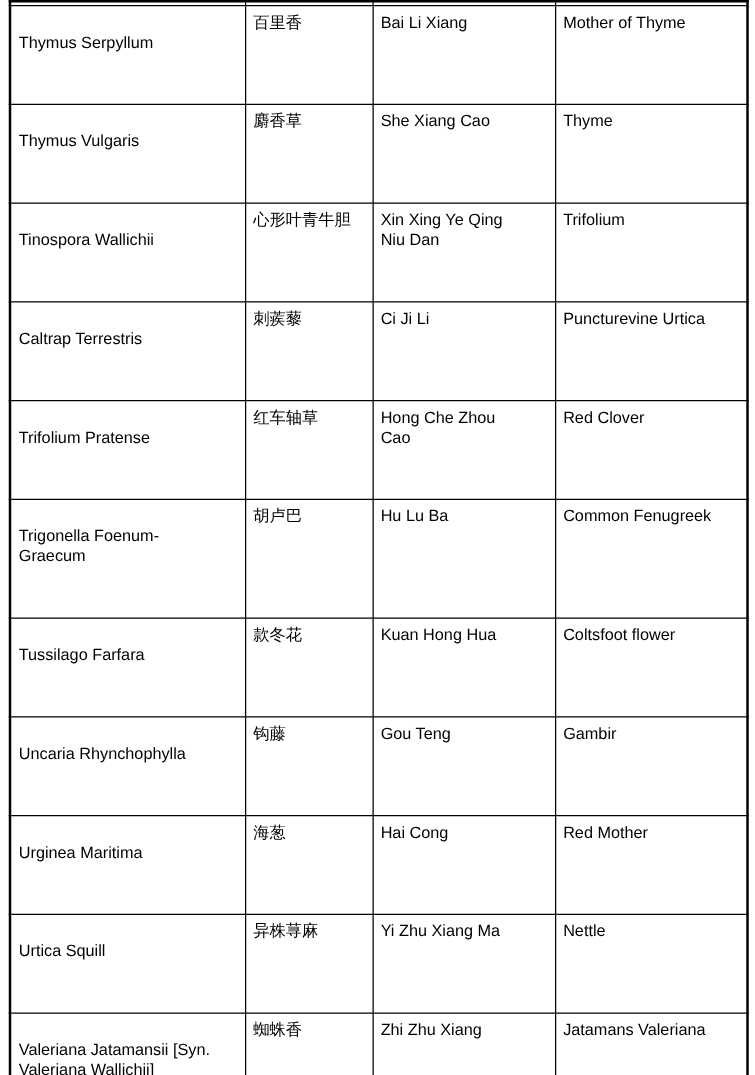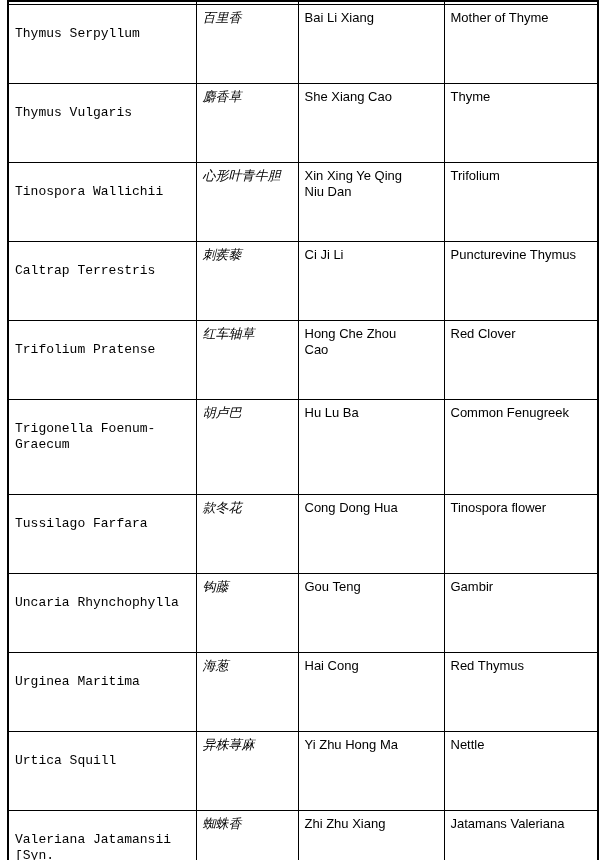--- a/index.html
+++ b/index.html
@@ -30,26 +30,24 @@
     white-space: pre-line;
     overflow: hidden;
   }
   tr.partial-row td {
     height: 2px;
     padding: 0;
   }
   td.c-cn {
     font-size: 14px;
     line-height: 17px;
-    font-style: italic;
   }
   .latin-main {
     display: block;
     white-space: pre-line;
-    font-family: Liberation Mono, monospace;
   }
   .latin-note {
     display: block;
     font-size: 10px;
     line-height: 12px;
     white-space: pre-line;
   }
 </style>
 </head>
 <body>
@@ -100,21 +98,21 @@
     <td class="c-en">Trifolium</td>
   </tr>
 
   <tr class="row">
     <td class="c-latin">
       <span class="latin-main">Caltrap Terrestris</span>
       <span class="latin-note"></span>
     </td>
     <td class="c-cn">刺蒺藜</td>
     <td class="c-py">Ci Ji Li</td>
-    <td class="c-en">Puncturevine Thymus</td>
+    <td class="c-en">Puncturevine Urtica</td>
   </tr>
 
   <tr class="row">
     <td class="c-latin">
       <span class="latin-main">Trifolium Pratense</span>
       <span class="latin-note"></span>
     </td>
     <td class="c-cn">红车轴草</td>
     <td class="c-py">Hong Che Zhou
 Cao</td>
@@ -131,51 +129,51 @@
     <td class="c-py">Hu Lu Ba</td>
     <td class="c-en">Common Fenugreek</td>
   </tr>
 
   <tr class="row">
     <td class="c-latin">
       <span class="latin-main">Tussilago Farfara</span>
       <span class="latin-note"></span>
     </td>
     <td class="c-cn">款冬花</td>
-    <td class="c-py">Cong Dong Hua</td>
-    <td class="c-en">Tinospora flower</td>
+    <td class="c-py">Kuan Hong Hua</td>
+    <td class="c-en">Coltsfoot flower</td>
   </tr>
 
   <tr class="row">
     <td class="c-latin">
       <span class="latin-main">Uncaria Rhynchophylla</span>
       <span class="latin-note"></span>
     </td>
     <td class="c-cn">钩藤</td>
     <td class="c-py">Gou Teng</td>
     <td class="c-en">Gambir</td>
   </tr>
 
   <tr class="row">
     <td class="c-latin">
       <span class="latin-main">Urginea Maritima</span>
       <span class="latin-note"></span>
     </td>
     <td class="c-cn">海葱</td>
     <td class="c-py">Hai Cong</td>
-    <td class="c-en">Red Thymus</td>
+    <td class="c-en">Red Mother</td>
   </tr>
 
   <tr class="row">
     <td class="c-latin">
       <span class="latin-main">Urtica Squill</span>
       <span class="latin-note"></span>
     </td>
     <td class="c-cn">异株荨麻</td>
-    <td class="c-py">Yi Zhu Hong Ma</td>
+    <td class="c-py">Yi Zhu Xiang Ma</td>
     <td class="c-en">Nettle</td>
   </tr>
 
   <tr class="row">
     <td class="c-latin">
       <span class="latin-main">Valeriana Jatamansii [Syn.
 Valeriana Wallichii]</span>
       <span class="latin-note"></span>
     </td>
     <td class="c-cn">蜘蛛香</td>

